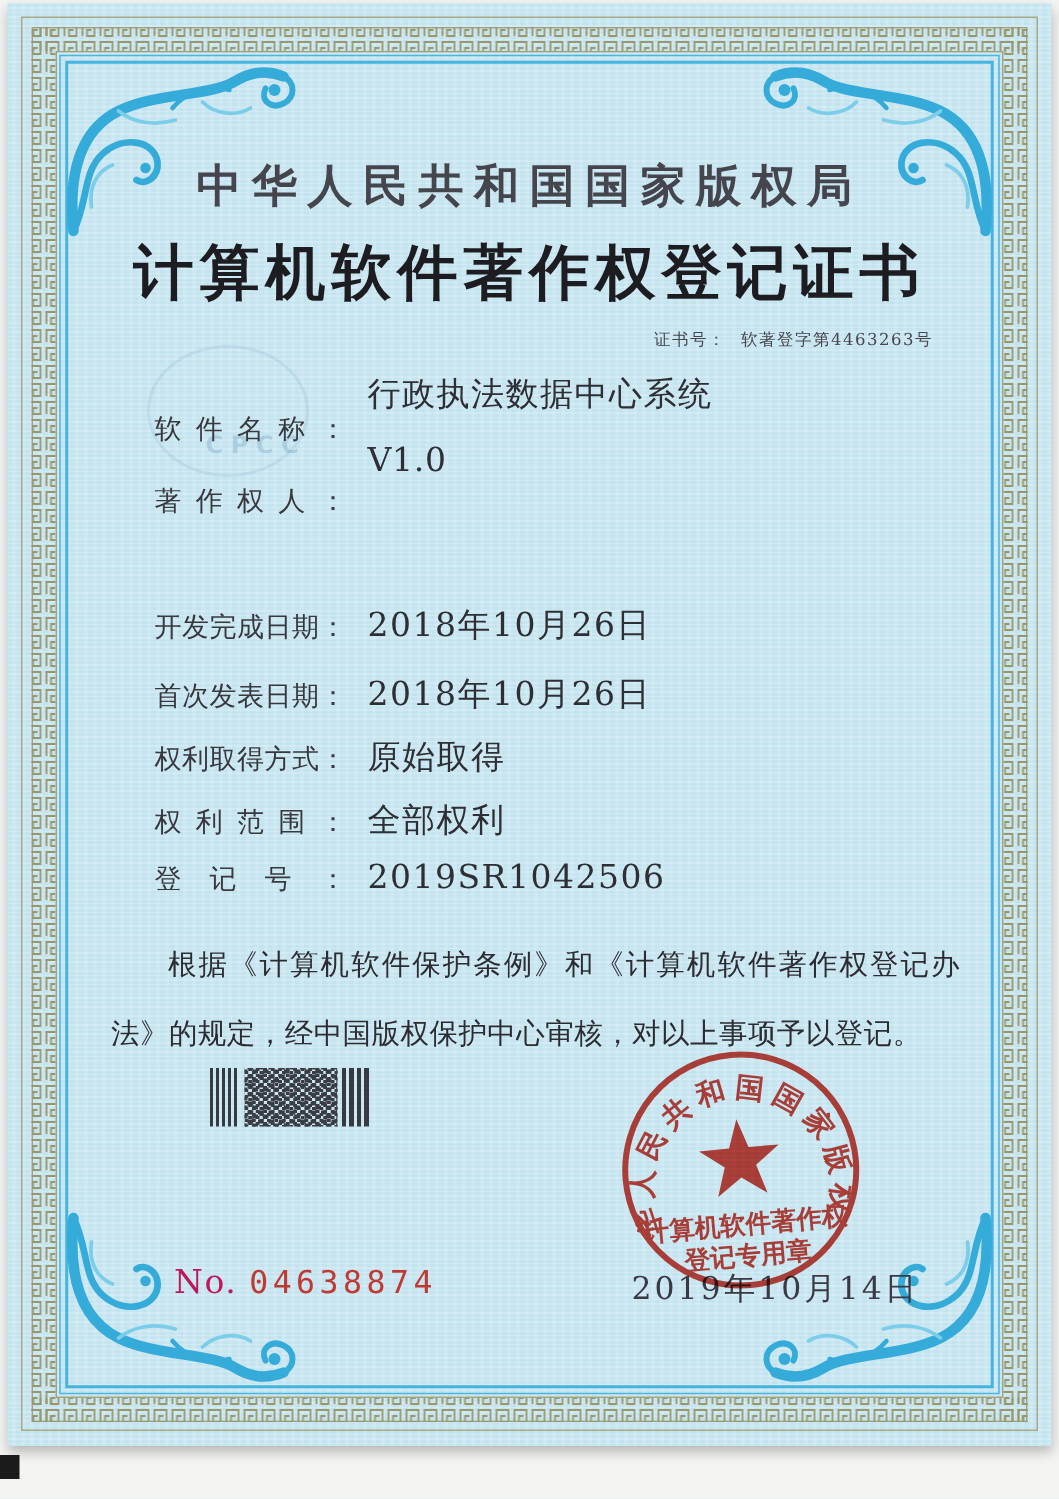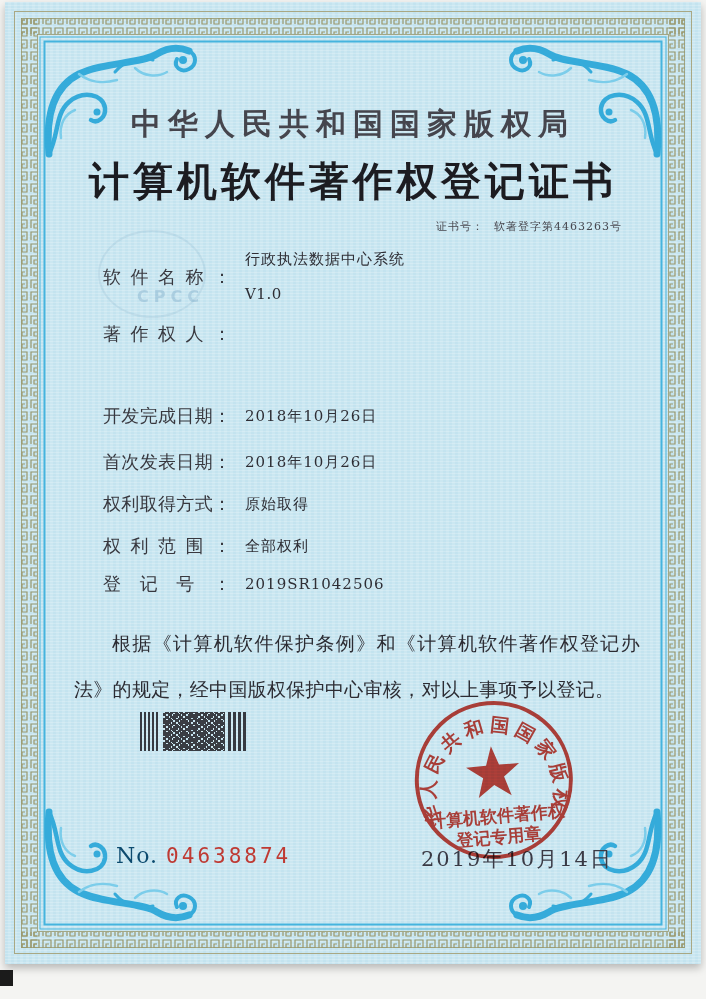--- a/index.html
+++ b/index.html
@@ -33,21 +33,21 @@
   }
   .cert-no-line .num{margin-left:10px;}
 
   .fields{position:absolute;left:88px;top:0;width:560px;}
   .frow{position:absolute;left:15px;display:flex;align-items:center;}
   .flabel{
     display:inline-block;width:128px;font-size:18px;color:#38383f;
     text-align:justify;text-align-last:justify;flex:none;letter-spacing:0;
   }
   .fvalue{
-    display:inline-block;margin-left:14px;font-size:15px;color:#2e2e35;
+    display:inline-block;margin-left:14px;font-size:22px;color:#2e2e35;
     letter-spacing:1px;line-height:1.25;
   }
   .fvalue .v2{display:block;margin-top:16px;letter-spacing:.5px;}
 
   .statement{
     position:absolute;left:74px;top:620px;width:566px;
     font-size:19px;line-height:46px;color:#2c2c33;letter-spacing:.3px;
     text-indent:2em;text-align:justify;
   }
 
@@ -75,21 +75,21 @@
     transform:rotate(-5deg);mix-blend-mode:multiply;opacity:.92;z-index:3;
     pointer-events:none;
   }
   .issue-date{
     position:absolute;left:421px;top:845px;font-size:21px;color:#3a3a45;
     letter-spacing:2px;z-index:2;
   }
   .serial{
     position:absolute;left:116px;top:843px;font-size:22px;letter-spacing:1px;z-index:2;
   }
-  .serial .pfx{color:#0c4a6e;}
+  .serial .pfx{color:#be185d;}
   .serial .no{
     color:#bf3a33;font-family:"DejaVu Sans Mono","Liberation Mono",monospace;
     letter-spacing:3px;margin-left:8px;font-size:21px;
   }
 
   .cpcc{
     position:absolute;left:98px;top:230px;width:104px;height:84px;
     border:2px solid rgba(120,165,195,.18);border-radius:50%;z-index:0;
   }
   .cpcc span{

